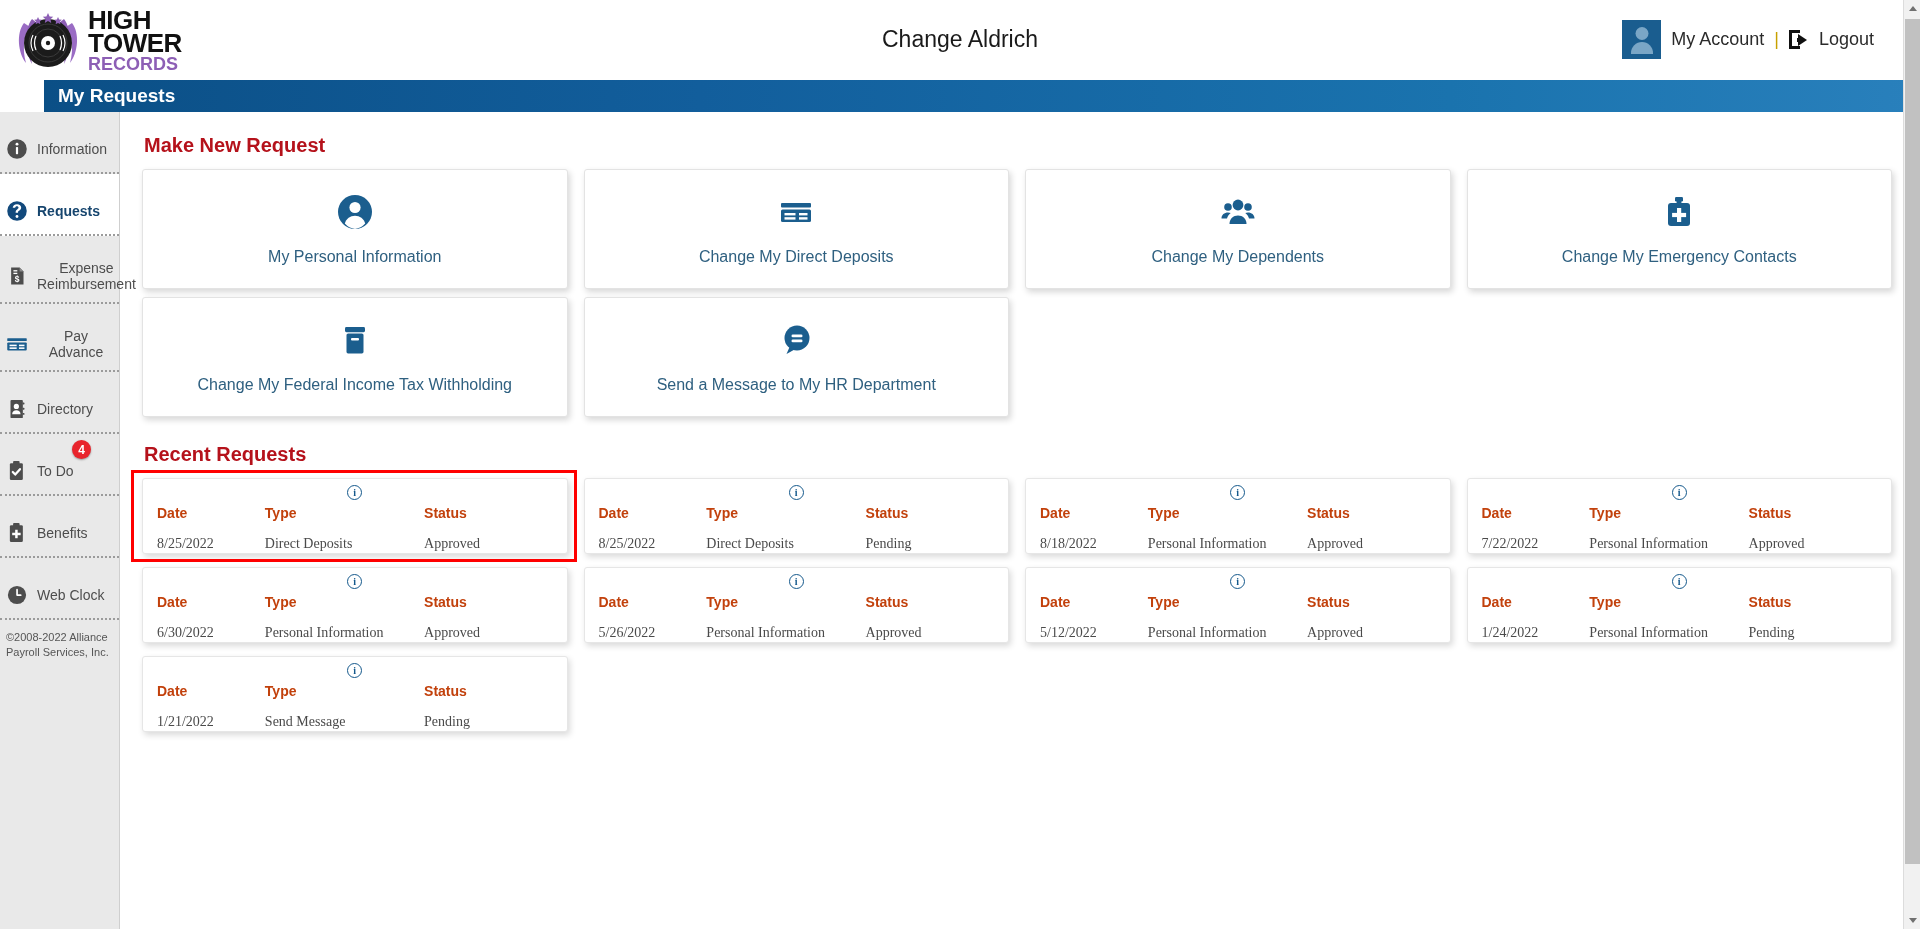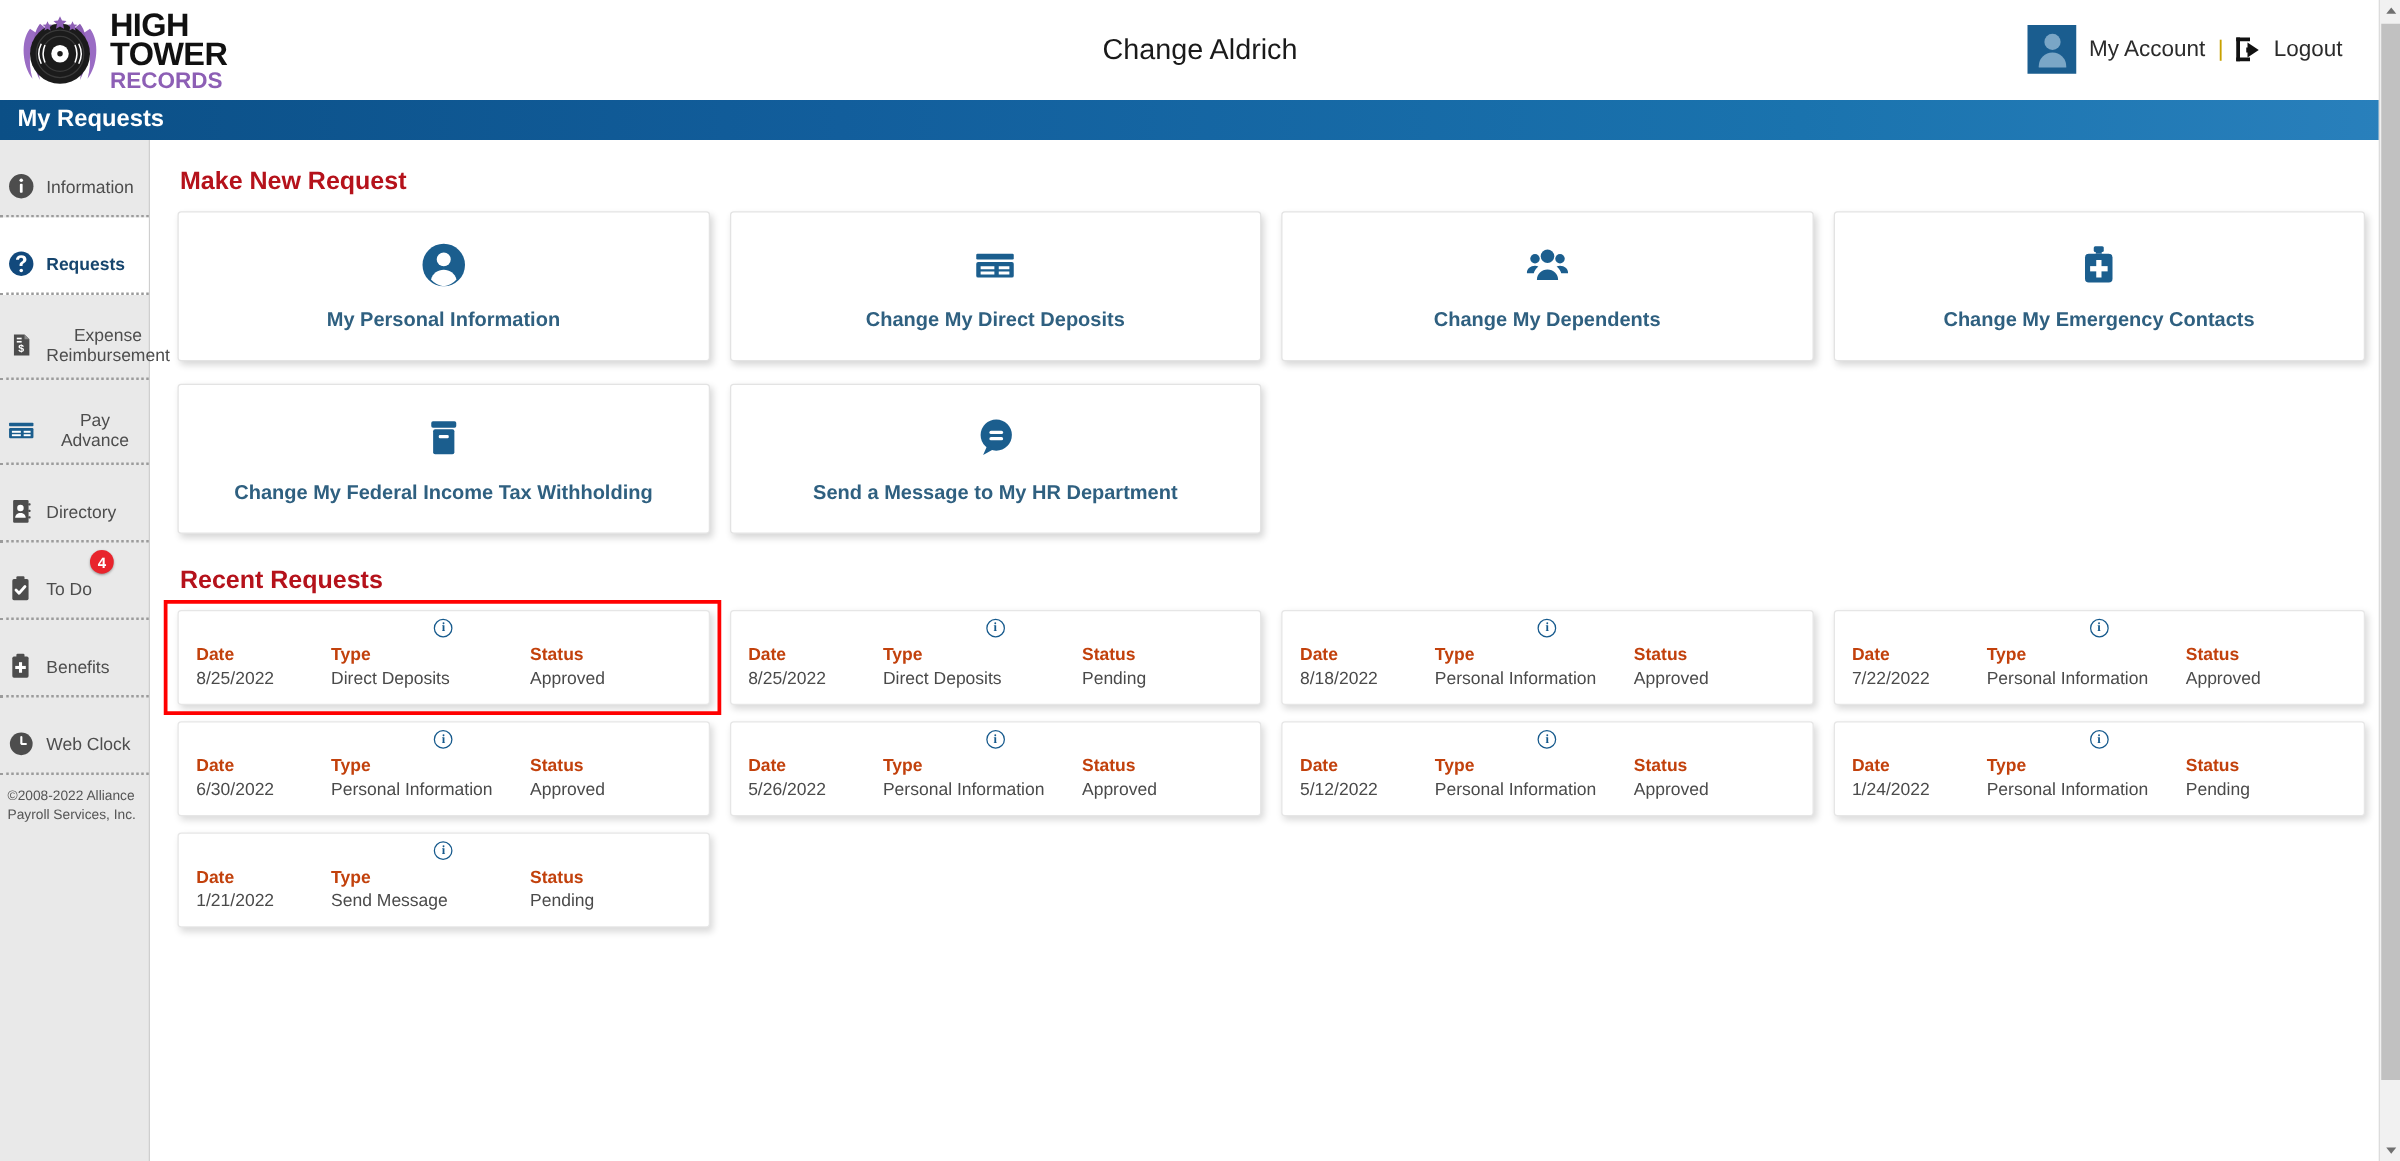--- a/index.html
+++ b/index.html
@@ -43,21 +43,21 @@
   .acct-sep { font-size: 18px; color: #c8a100; }
   .logout-icon { width: 20px; height: 19px; position: relative; display:inline-block; }
   .logout-box { position:absolute; left:0; top:0; width:11px; height:19px; border:3px solid #111; border-right:none; }
   .logout-arrow { position:absolute; left:9px; top:4px; width:0;height:0;border-top:6px solid transparent;border-bottom:6px solid transparent;border-left:9px solid #111;}
   .logout-stem { position:absolute; left:8px; top:8px; width:6px;height:4px;background:#111;}
 
   
   .banner {
     height: 32px; flex: 0 0 32px;
     background: linear-gradient(to right, #0b4f86 0%, #125e9c 35%, #1a73ae 75%, #2980bc 100%);
-    display: flex; align-items: center;
+    display: flex; align-items: center; margin-left: 44px;
   }
   .banner-title { color: #fff; font-size: 19px; font-weight: 700; padding-left: 14px; }
 
   
   .body-row { flex: 1 1 auto; display: flex; min-height: 0; position: relative; }
 
   
   .sidebar {
     width: 120px; flex: 0 0 120px; background: #e9e9e9;
     display: flex; flex-direction: column;
@@ -83,21 +83,21 @@
     font-size: 11px; color: #555; padding: 10px 6px 0 6px; line-height: 1.35;
   }
 
   
   .main { flex: 1 1 auto; background: #fff; padding: 22px 28px 0 22px; overflow: hidden; }
   .section-title {
     color: #b5121b; font-size: 20px; font-weight: 700; margin: 0 0 12px 2px;
   }
   .section-title.recent { margin-top: 26px; }
 
-  .card-grid { display: grid; grid-template-columns: repeat(4, 1fr); gap: 18px 16px; font-weight: bold; }
+  .card-grid { display: grid; grid-template-columns: repeat(4, 1fr); gap: 8px 16px; }
 
   .req-card {
     background: #fff; border: 1px solid #e3e3e3; border-radius: 3px;
     box-shadow: 2px 3px 6px rgba(0,0,0,.16);
     height: 120px; display: flex; flex-direction: column;
     align-items: center; justify-content: center; gap: 16px; cursor: pointer;
   }
   .req-icon { width: 40px; height: 40px; color: #1b5e8e; display:flex; align-items:center; justify-content:center; }
   .req-icon svg { display:block; }
   .req-label { font-size: 16px; color: #2f6080; }
@@ -115,21 +115,21 @@
     height: 76px; padding: 6px 14px 8px; cursor: pointer; position: relative;
   }
   .info-row { display:flex; justify-content:center; height: 18px; }
   .info-icon {
     width: 15px; height: 15px; border: 1.4px solid #15598c; border-radius: 50%;
     color: #15598c; font-size: 10px; font-weight: 700; font-family: "Liberation Serif", serif;
     display: flex; align-items: center; justify-content: center; line-height: 1; cursor: pointer;
   }
   .cols { display: grid; grid-template-columns: 1.05fr 1.55fr 1.25fr; margin-top: 2px; }
   .col-head { font-size: 14px; font-weight: 700; color: #c2410c; }
-  .col-val { font-size: 14px; color: #4a4a4a; margin-top: 3px; }
+  .col-val { font-size: 14px; color: #4a4a4a; margin-top: 15px; font-family: Liberation Serif, serif; }
 
   
   .scrollbar {
     position: absolute; top: 0; right: 0; width: 17px; height: 929px;
     background: #f1f1f1; border-left: 1px solid #dcdcdc; z-index: 20;
   }
   .sb-arrow { width:17px; height:17px; display:flex; align-items:center; justify-content:center; background:#f1f1f1;}
   .sb-arrow.up { position:absolute; top:0; }
   .sb-arrow.down { position:absolute; bottom:0; }
   .sb-tri-up { width:0;height:0;border-left:4px solid transparent;border-right:4px solid transparent;border-bottom:5px solid #707070;}

